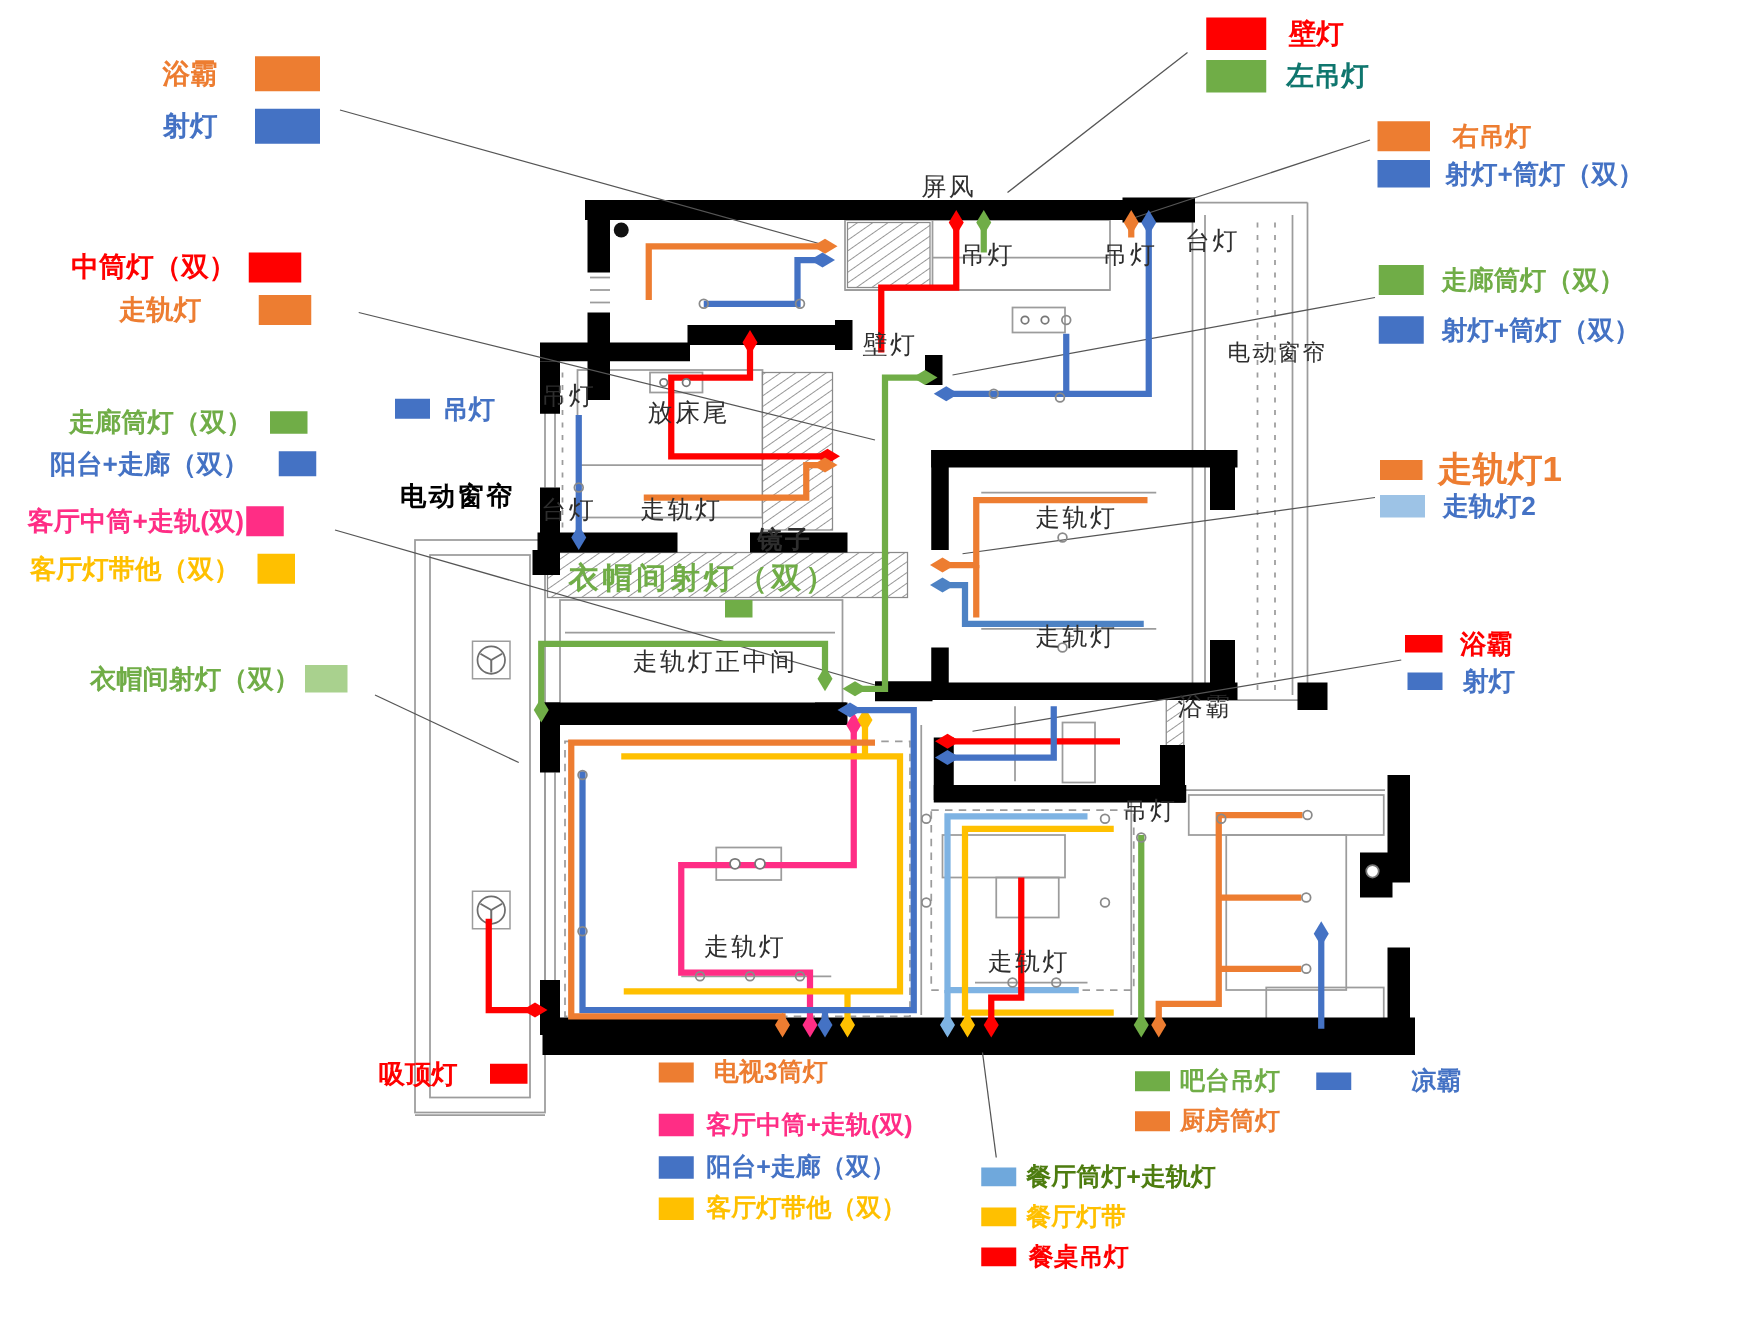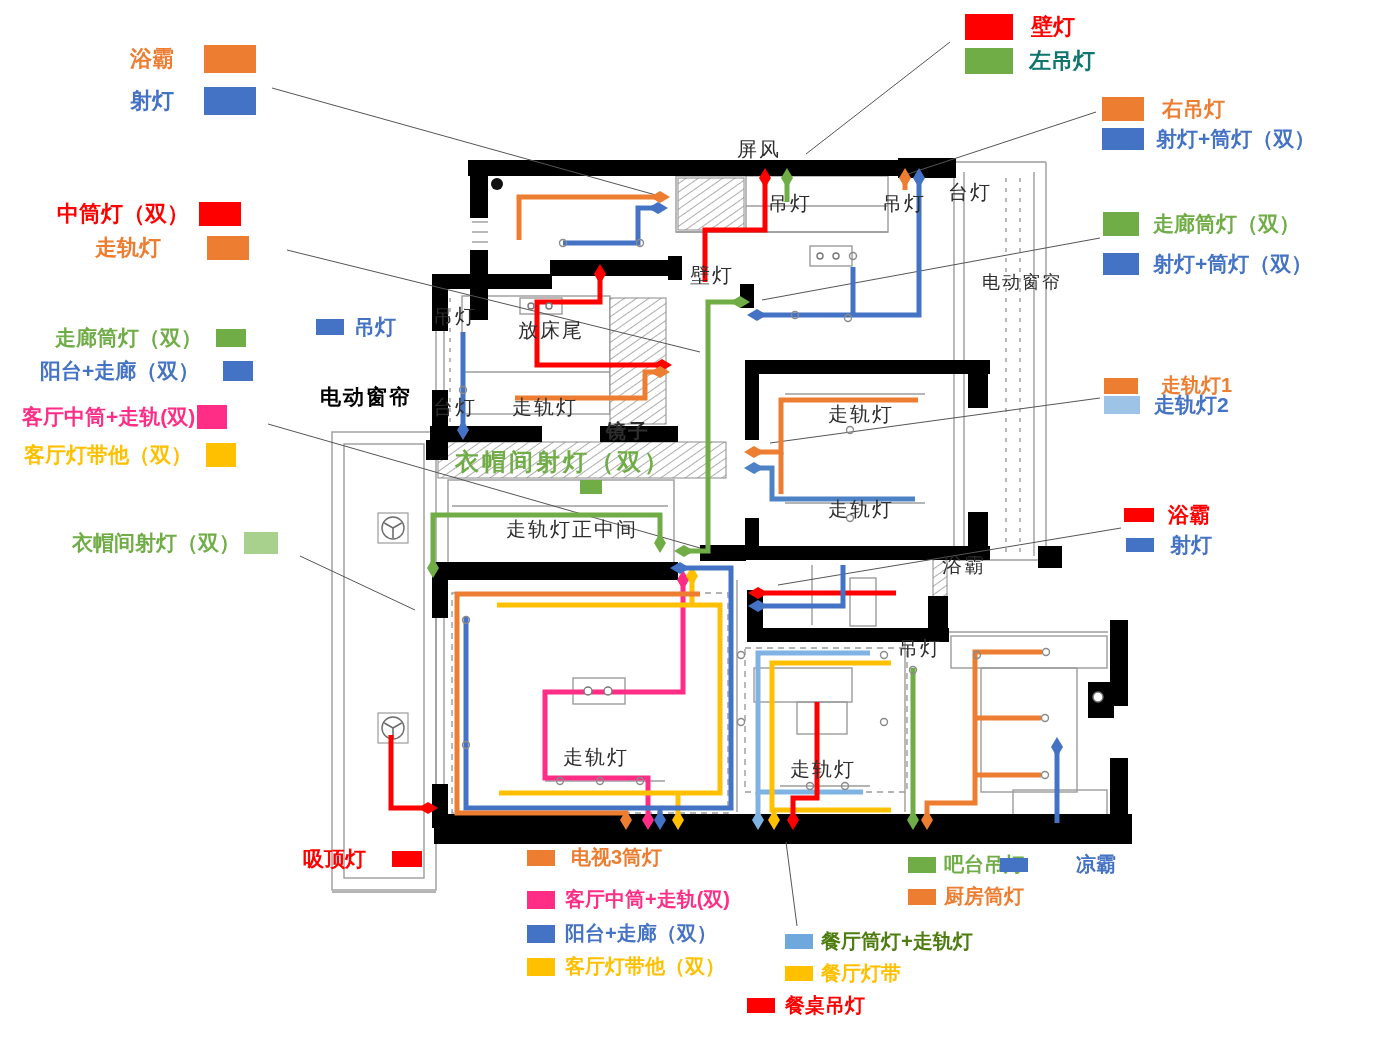--- a/index.html
+++ b/index.html
@@ -325,21 +325,21 @@
         <span style="color: rgb(68, 114, 196);">射灯+筒灯（双）</span>
       </div>
       <div class="legend-item" style="left: 1103px; top: 210px; font-size: 21px; column-gap: 14px;">
         <span class="sw" style="width: 36px; height: 24px; background: rgb(112, 173, 71);"></span>
         <span style="color: rgb(112, 173, 71);">走廊筒灯（双）</span>
       </div>
       <div class="legend-item" style="left: 1103px; top: 250px; font-size: 21px; column-gap: 14px;">
         <span class="sw" style="width: 36px; height: 22px; background: rgb(68, 114, 196);"></span>
         <span style="color: rgb(68, 114, 196);">射灯+筒灯（双）</span>
       </div>
-      <div class="legend-item" style="left: 1104px; top: 372px; font-size: 20px; column-gap: 23px;">
+      <div class="legend-item" style="left: 1104px; top: 357px; font-size: 28px; column-gap: 12px;">
         <span class="sw" style="width: 34px; height: 16px; background: rgb(237, 125, 49);"></span>
         <span style="color: rgb(237, 125, 49);">走轨灯1</span>
       </div>
       <div class="legend-item" style="left: 1104px; top: 391px; font-size: 21px; column-gap: 14px;">
         <span class="sw" style="width: 36px; height: 18px; background: rgb(157, 195, 230);"></span>
         <span style="color: rgb(68, 114, 196);">走轨灯2</span>
       </div>
       <div class="legend-item" style="left: 1124px; top: 501px; font-size: 21px; column-gap: 14px;">
         <span class="sw" style="width: 30px; height: 14px; background: rgb(255, 0, 0);"></span>
         <span style="color: rgb(255, 0, 0);">浴霸</span>
@@ -365,34 +365,34 @@
         <span style="color: rgb(68, 114, 196);">阳台+走廊（双）</span>
       </div>
       <div class="legend-item" style="left: 527px; top: 953px; font-size: 20px; column-gap: 10px;">
         <span class="sw" style="width: 28px; height: 18px; background: rgb(255, 192, 0);"></span>
         <span style="color: rgb(255, 192, 0);">客厅灯带他（双）</span>
       </div>
       <div class="legend-item" style="left: 908px; top: 851px; font-size: 20px; column-gap: 8px;">
         <span class="sw" style="width: 28px; height: 16px; background: rgb(112, 173, 71);"></span>
         <span style="color: rgb(112, 173, 71);">吧台吊灯</span>
       </div>
-      <div class="legend-item" style="left: 1000px; top: 851px; font-size: 20px; column-gap: 8px; gap: 48px;">
+      <div class="legend-item" style="left: 1053px; top: 851px; font-size: 20px; column-gap: 8px; gap: 48px;">
         <span class="sw" style="width: 28px; height: 14px; background: rgb(68, 114, 196);"></span>
         <span style="color: rgb(68, 114, 196);">凉霸</span>
       </div>
       <div class="legend-item" style="left: 908px; top: 883px; font-size: 20px; column-gap: 8px;">
         <span class="sw" style="width: 28px; height: 16px; background: rgb(237, 125, 49);"></span>
         <span style="color: rgb(237, 125, 49);">厨房筒灯</span>
       </div>
       <div class="legend-item" style="left: 785px; top: 928px; font-size: 20px; column-gap: 8px;">
         <span class="sw" style="width: 28px; height: 15px; background: rgb(111, 168, 220);"></span>
         <span style="color: #4d7c0f;">餐厅筒灯+走轨灯</span>
       </div>
       <div class="legend-item" style="left: 785px; top: 960px; font-size: 20px; column-gap: 8px;">
         <span class="sw" style="width: 28px; height: 15px; background: rgb(255, 192, 0);"></span>
         <span style="color: rgb(255, 192, 0);">餐厅灯带</span>
       </div>
-      <div class="legend-item" style="left: 747px; top: 992px; font-size: 20px; column-gap: 10px;">
+      <div class="legend-item" style="left: 785px; top: 992px; font-size: 20px; column-gap: 10px;">
         <span class="sw" style="width: 28px; height: 15px; background: rgb(255, 0, 0);"></span>
         <span style="color: rgb(255, 0, 0);">餐桌吊灯</span>
       </div>
     </div>
 </div>
 
 </body></html>

